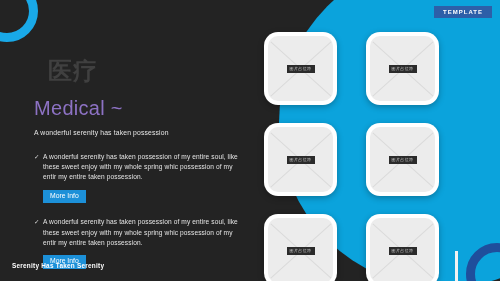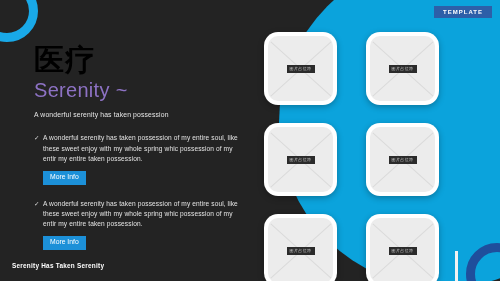--- a/index.html
+++ b/index.html
@@ -88,26 +88,26 @@
   }
 
   
   .left-col {
     position: absolute;
     left: 34px;
     top: 44px;
     width: 205px;
   }
   .title-cn {
-    color: #000000;
-    font-size: 30px;
+    color: #404040;
+    font-size: 24px;
     font-weight: 700;
     line-height: 1.05;
     letter-spacing: 1px;
-    margin: 0;
+    margin: 14px;
   }
   .title-en {
     color: #8d72c4;
     font-size: 20px;
     font-weight: 400;
     line-height: 1.15;
     margin: 3px 0 0 0;
     letter-spacing: 0.3px;
   }
   .subtitle {
@@ -226,21 +226,21 @@
   <div class="bg-dark"></div>
   <div class="blue-circle"></div>
   <div class="ring-topleft"></div>
   <div class="ring-bottomright"></div>
   <div class="edge-sliver"></div>
 
   <div class="template-badge">TEMPLATE</div>
 
   <div class="left-col">
     <h1 class="title-cn">医疗</h1>
-    <h2 class="title-en">Serenity ~</h2>
+    <h2 class="title-en">Medical ~</h2>
     <p class="subtitle">A wonderful serenity has taken possession</p>
 
     <div class="bullet-block">
       <span class="check-icon">✓</span>
       <p class="bullet-text">A wonderful serenity has taken possession of my entire soul, like these sweet enjoy with my whole spring whic possession of my entir my entire taken possession.</p>
     </div>
     <button class="more-info-btn">More Info</button>
 
     <div class="bullet-block">
       <span class="check-icon">✓</span>

